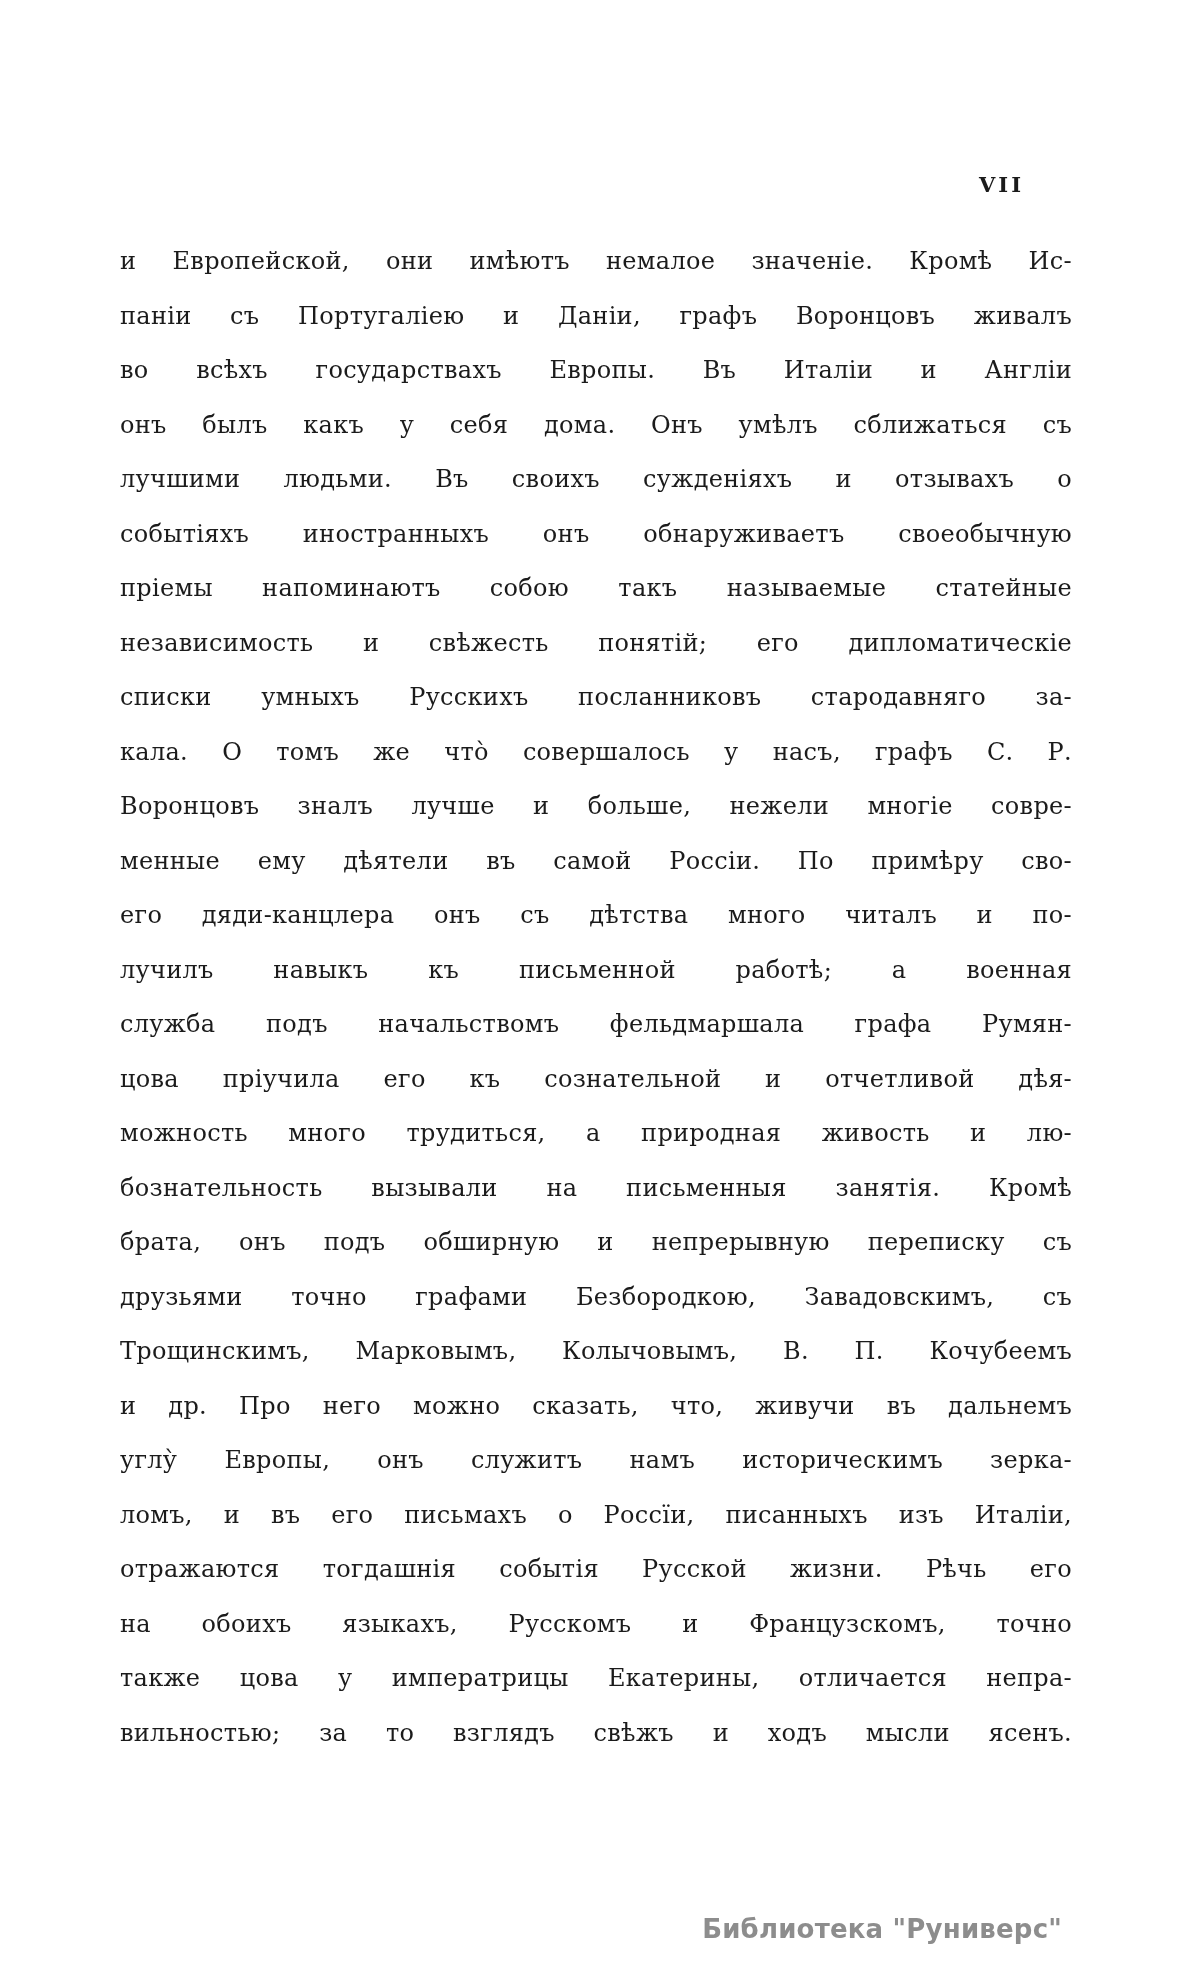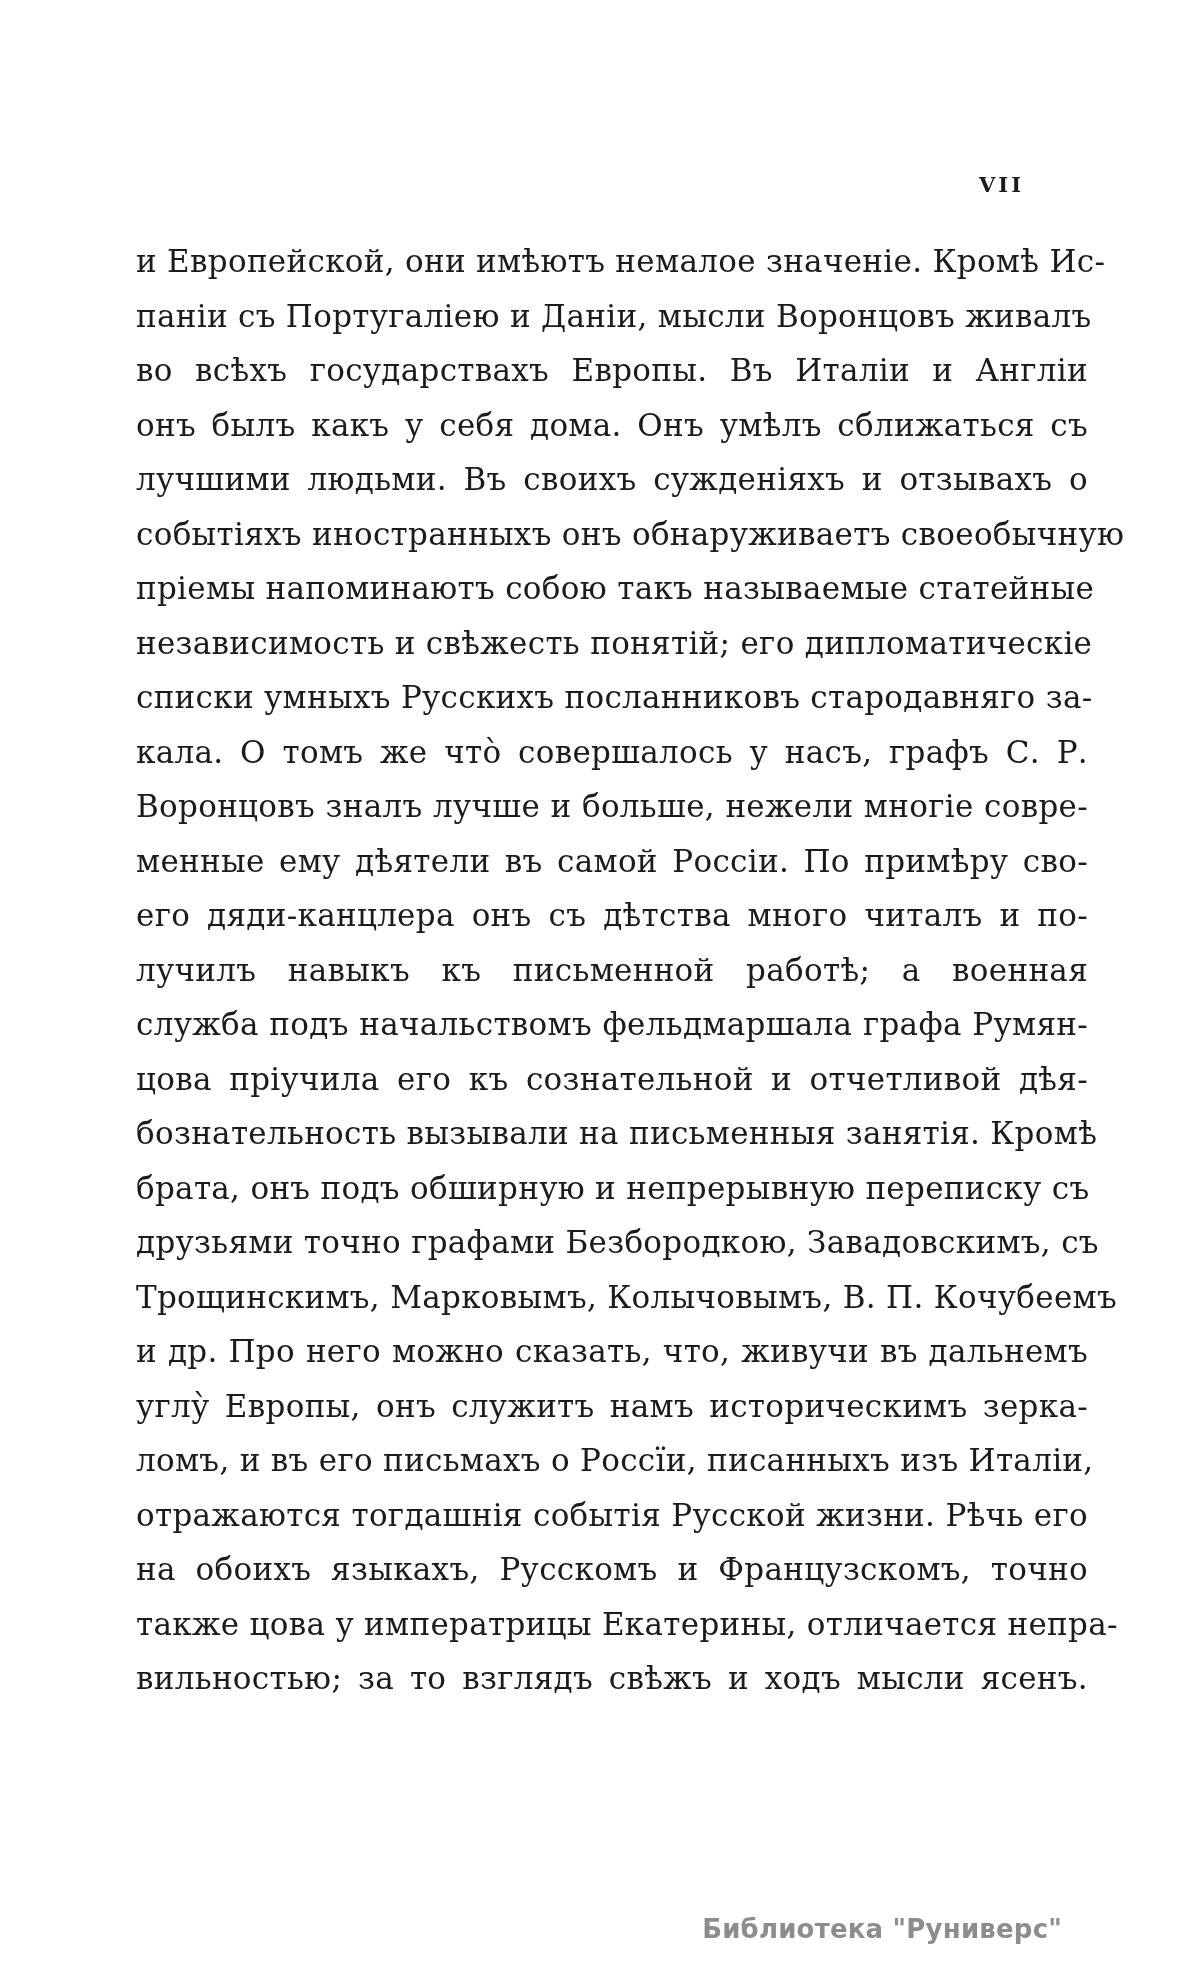--- a/index.html
+++ b/index.html
@@ -28,25 +28,25 @@
     width: 84px;
     text-align: right;
     font-family: "DejaVu Serif", "Liberation Serif", serif;
     font-size: 21px;
     font-weight: 700;
     letter-spacing: 3px;
     color: var(--page_number);
   }
   .text-block {
     position: absolute;
-    left: 136px;
+    left: 120px;
     top: 234px;
     width: 952px;
     font-family: "DejaVu Serif", "Liberation Serif", serif;
-    font-size: 31px;
+    font-size: 24px;
     line-height: 54.5px;
     color: var(--text);
     letter-spacing: 0.3px;
   }
   .text-line {
     white-space: nowrap;
     text-align: justify;
     text-align-last: justify;
     -moz-text-align-last: justify;
     height: 54.5px;
@@ -65,35 +65,36 @@
   }
 </style>
 </head>
 <body>
 
 <div class="page">
   <div class="page-number">VII</div>
 
   <div class="text-block">
       <div class="text-line">и Европейской, они имѣютъ немалое значеніе. Кромѣ Ис-</div>
-      <div class="text-line">паніи съ Португаліею и Даніи, мысли Воронцовъ живалъ</div>
+      <div class="text-line">паніи съ Португаліею и Даніи, графъ Воронцовъ живалъ</div>
       <div class="text-line">во всѣхъ государствахъ Европы. Въ Италіи и Англіи</div>
       <div class="text-line">онъ былъ какъ у себя дома. Онъ умѣлъ сближаться съ</div>
       <div class="text-line">лучшими людьми. Въ своихъ сужденіяхъ и отзывахъ о</div>
       <div class="text-line">событіяхъ иностранныхъ онъ обнаруживаетъ своеобычную</div>
       <div class="text-line">пріемы напоминаютъ собою такъ называемые статейные</div>
       <div class="text-line">независимость и свѣжесть понятій; его дипломатическіе</div>
       <div class="text-line">списки умныхъ Русскихъ посланниковъ стародавняго за-</div>
       <div class="text-line">кала. О томъ же что̀ совершалось у насъ, графъ С. Р.</div>
       <div class="text-line">Воронцовъ зналъ лучше и больше, нежели многіе совре-</div>
       <div class="text-line">менные ему дѣятели въ самой Россіи. По примѣру сво-</div>
       <div class="text-line">его дяди-канцлера онъ съ дѣтства много читалъ и по-</div>
       <div class="text-line">лучилъ навыкъ къ письменной работѣ; а военная</div>
       <div class="text-line">служба подъ начальствомъ фельдмаршала графа Румян-</div>
       <div class="text-line">цова пріучила его къ сознательной и отчетливой дѣя-</div>
+      <div class="text-line">можность много трудиться, а природная живость и лю-</div>
       <div class="text-line">бознательность вызывали на письменныя занятія. Кромѣ</div>
       <div class="text-line">брата, онъ подъ обширную и непрерывную переписку съ</div>
       <div class="text-line">друзьями точно графами Безбородкою, Завадовскимъ, съ</div>
       <div class="text-line">Трощинскимъ, Марковымъ, Колычовымъ, В. П. Кочубеемъ</div>
       <div class="text-line">и др. Про него можно сказать, что, живучи въ дальнемъ</div>
       <div class="text-line">углу̀ Европы, онъ служитъ намъ историческимъ зерка-</div>
       <div class="text-line">ломъ, и въ его письмахъ о Россїи, писанныхъ изъ Италіи,</div>
       <div class="text-line">отражаются тогдашнія событія Русской жизни. Рѣчь его</div>
       <div class="text-line">на обоихъ языкахъ, Русскомъ и Французскомъ, точно</div>
       <div class="text-line">также цова у императрицы Екатерины, отличается непра-</div>

